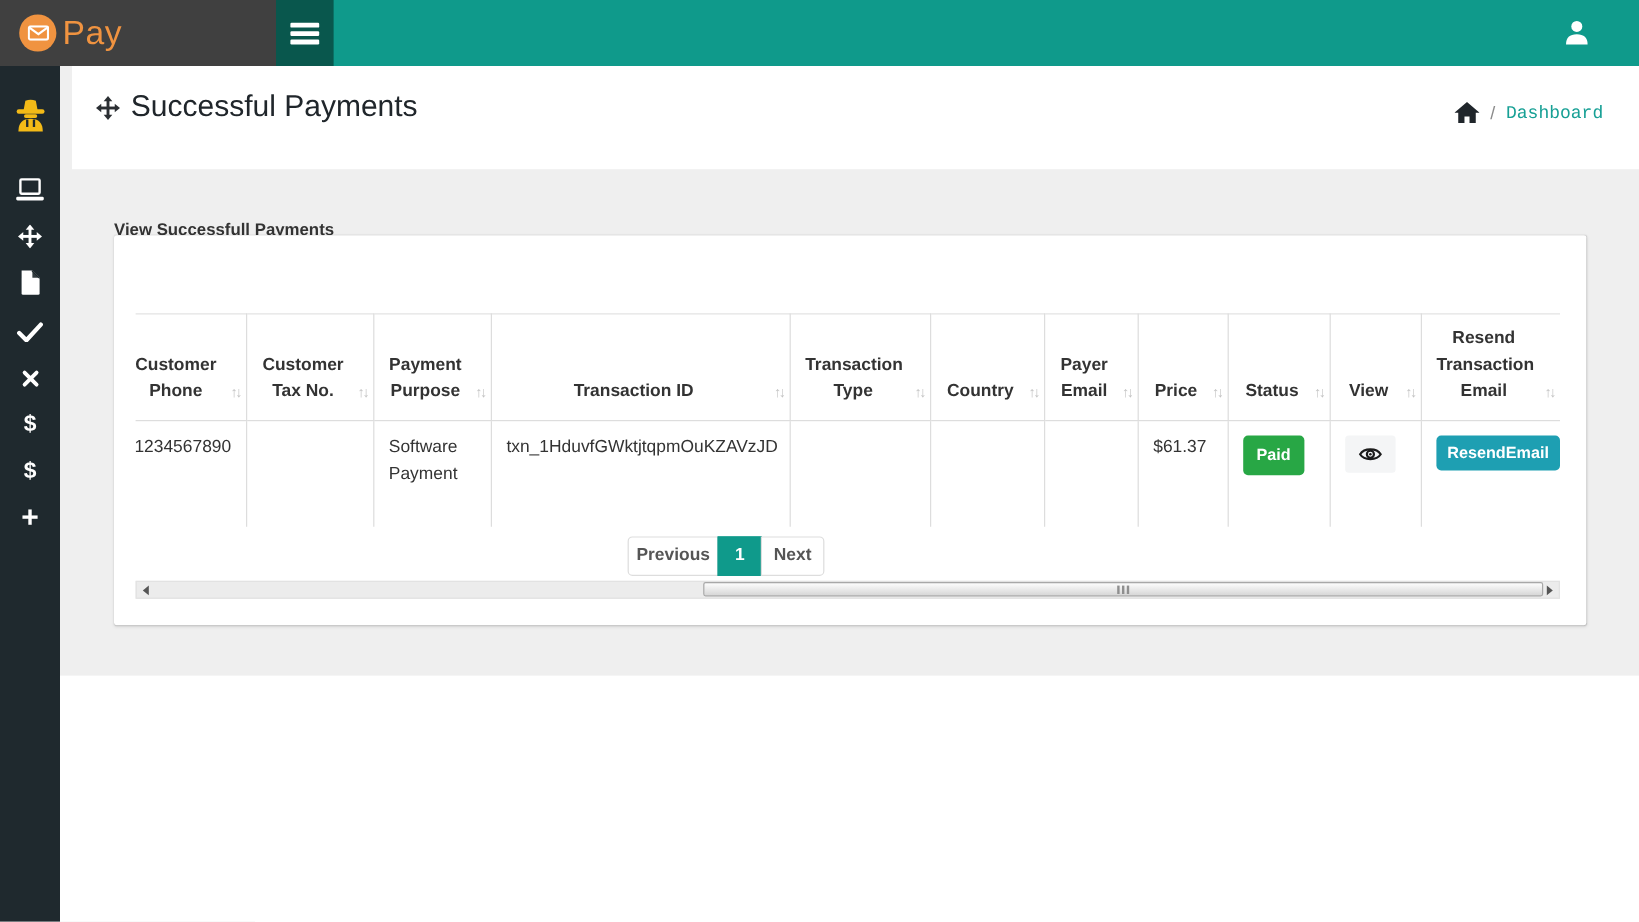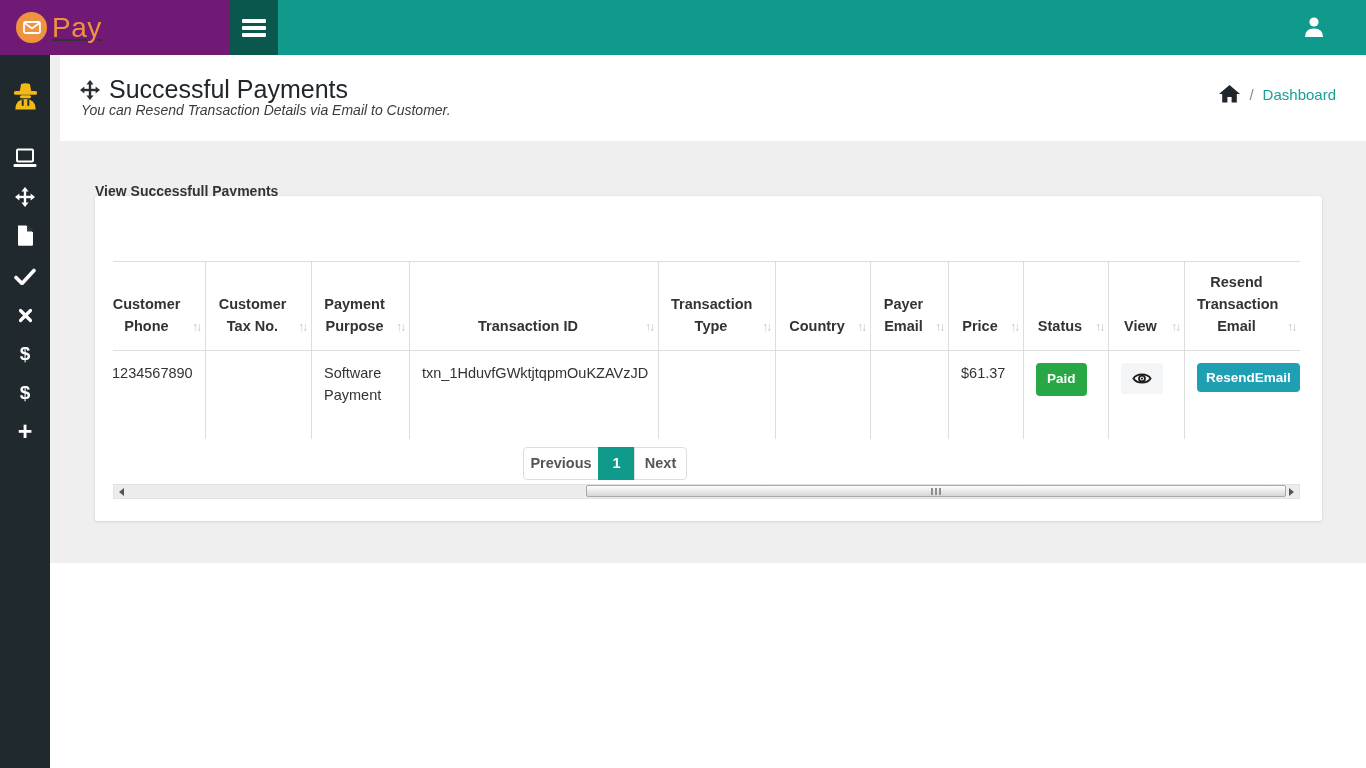--- a/index.html
+++ b/index.html
@@ -7,41 +7,41 @@
   body {
     position: relative;
     font-family: "Liberation Sans", sans-serif;
     background: #ffffff;
     overflow: hidden;
     color: #333;
   }
 
   
   .navbar { position: absolute; top: 0; left: 0; width: 1366px; height: 55px; background: #0f9a8b; z-index: 5; }
-  .brand-section { position: absolute; left: 0; top: 0; width: 230px; height: 55px; background: #701a75; display: flex; align-items: center; text-decoration: underline; }
+  .brand-section { position: absolute; left: 0; top: 0; width: 230px; height: 55px; background: #404040; display: flex; align-items: center; }
   .logo-circle { width: 31px; height: 31px; border-radius: 50%; background: #f09340; margin-left: 16px; display: flex; align-items: center; justify-content: center; flex: none; }
   .brand-text { color: #f09340; font-size: 28px; font-weight: 500; margin-left: 5px; letter-spacing: .5px; }
   .nav-toggle { position: absolute; left: 230px; top: 0; width: 48px; height: 55px; background: #09574d; display: flex; flex-direction: column; align-items: center; justify-content: center; gap: 3px; cursor: pointer; }
   .nav-toggle .bar { width: 24px; height: 4px; background: #fff; border-radius: 1px; }
   .nav-user { position: absolute; right: 41px; top: 16px; width: 22px; height: 22px; cursor: pointer; }
 
   
   .sidebar { position: absolute; left: 0; top: 55px; width: 50px; height: 713px; background: #1f292e; z-index: 4; }
   .s-item { position: absolute; left: 0; width: 50px; display: flex; justify-content: center; cursor: pointer; }
   .s-glyph { color: #fff; font-weight: bold; font-family: "Liberation Sans", sans-serif; }
 
   
   .content { position: absolute; left: 50px; top: 55px; width: 1316px; height: 508px; background: #efefef; }
   .header-band { position: absolute; left: 10px; top: 0; width: 1306px; height: 86px; background: #ffffff; }
   .title-row { position: absolute; left: 20px; top: 20px; display: flex; align-items: center; gap: 9px; }
   .page-title { font-size: 25px; font-weight: 500; color: #20262b; }
   .page-subtitle { position: absolute; left: 21px; top: 47px; font-size: 14px; font-style: italic; color: #3c3c3c; }
   .breadcrumb { position: absolute; right: 30px; top: 30px; display: flex; align-items: center; gap: 9px; font-size: 15px; }
   .breadcrumb .sep { color: #8a8a8a; }
-  .breadcrumb .crumb-link { color: #17a095; text-decoration: none; cursor: pointer; }
+  .breadcrumb .crumb-link { color: #17a095; text-decoration: none; cursor: pointer; font-family: Liberation Mono, monospace; }
 
   .section-title { position: absolute; left: 45px; top: 128px; font-size: 14px; font-weight: bold; color: #333; }
 
   
   .card { position: absolute; left: 45px; top: 141px; width: 1227px; height: 325px; background: #fff; border-radius: 2px; box-shadow: 0 0 1px rgba(0,0,0,.18), 0 1px 3px rgba(0,0,0,.10); }
   .search-wrap { position: absolute; left: 381px; top: 20px; display: flex; align-items: center; }
   .search-label { font-size: 14.5px; color: #333; margin-right: 6px; }
   .search-input { width: 155px; height: 27px; border: 1px solid #ccc; border-radius: 4px; padding: 0 8px; font-size: 14px; font-family: "Liberation Sans", sans-serif; outline: none; }
 
   
@@ -184,21 +184,20 @@
           <rect x="8.8" y="3" width="2.4" height="14" fill="#2b2f33"></rect>
           <rect x="3" y="8.8" width="14" height="2.4" fill="#2b2f33"></rect>
           <polygon points="10,0 6.4,4.4 13.6,4.4" fill="#2b2f33"></polygon>
           <polygon points="10,20 6.4,15.6 13.6,15.6" fill="#2b2f33"></polygon>
           <polygon points="0,10 4.4,6.4 4.4,13.6" fill="#2b2f33"></polygon>
           <polygon points="20,10 15.6,6.4 15.6,13.6" fill="#2b2f33"></polygon>
         </svg>
       </span>
       <span class="page-title">Successful Payments</span>
     </div>
-    <div class="page-subtitle">You can Resend Transaction Details via Email to Customer.</div>
 
     <div class="breadcrumb">
       <span>
         <svg width="21" height="18" viewBox="0 0 21 18">
           <path d="M10.5 0 L21 9 H17.8 V17.5 H12.6 V12 H8.4 V17.5 H3.2 V9 H0 Z" fill="#20262b"></path>
         </svg>
       </span>
       <span class="sep">/</span>
       <span class="crumb-link">Dashboard</span>
     </div>

